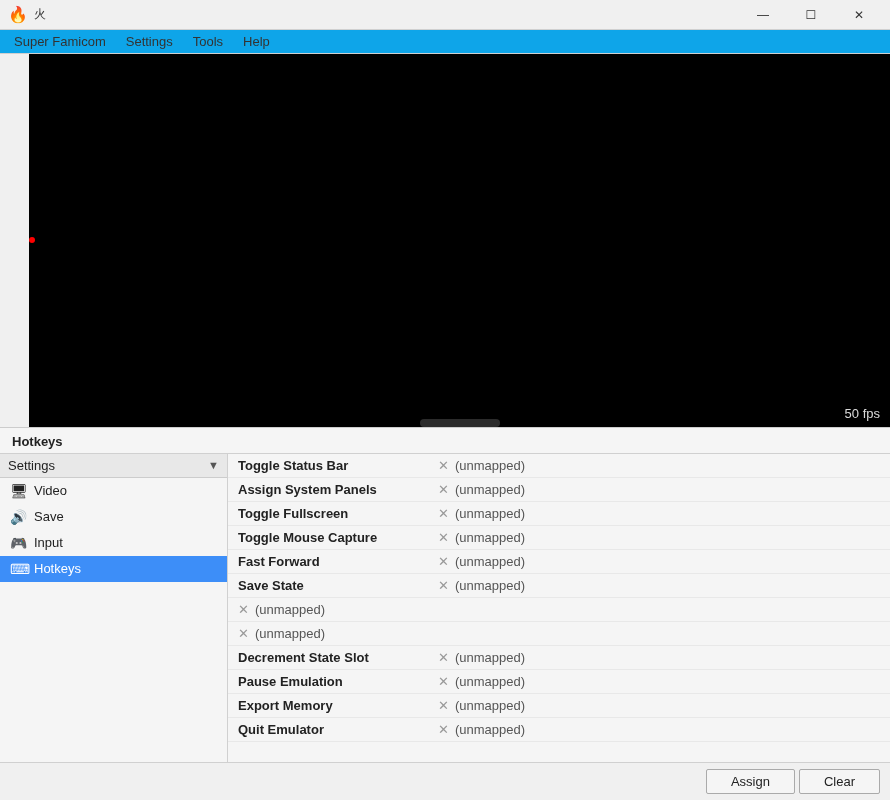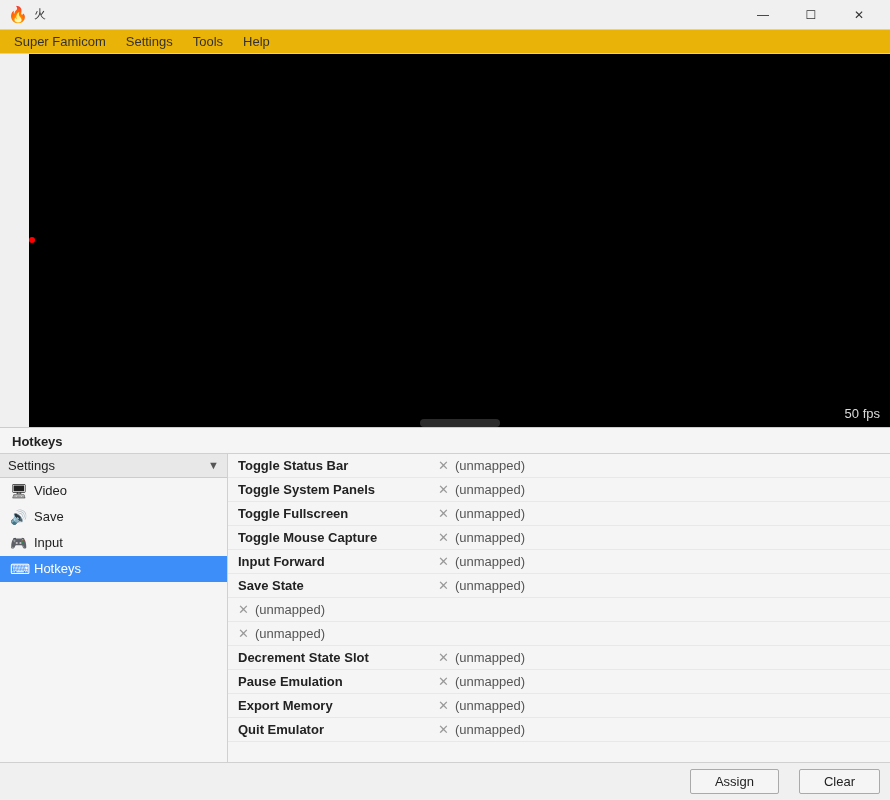--- a/index.html
+++ b/index.html
@@ -53,21 +53,21 @@
       justify-content: center;
       font-size: 12px;
       color: #333;
     }
 
     
     .menubar {
       display: flex;
       align-items: flex-end;
       height: 24px;
-      background: #eab308;
+      background: #0ea5e9;
       padding: 0 4px;
       border-bottom: 1px solid #d0d0d0;
     }
     .menu-item {
       padding: 2px 10px;
       cursor: pointer;
       font-size: 13px;
       color: #333;
       height: 100%;
       display: flex;
@@ -205,21 +205,21 @@
     }
 
     
     .footer-bar {
       display: flex;
       justify-content: flex-end;
       align-items: center;
       padding: 6px 10px;
       border-top: 1px solid #d0d0d0;
       background: #f0f0f0;
-      gap: 20px;
+      gap: 4px;
     }
     .footer-btn {
       padding: 4px 24px;
       font-size: 13px;
       border: 1px solid #aaa;
       background: #f5f5f5;
       cursor: pointer;
       border-radius: 2px;
       color: #222;
       min-width: 80px;
@@ -294,36 +294,36 @@
 
     <div class="hotkeys-list-wrapper">
       <div class="hotkeys-list" id="hotkeys-list">
 
       <div class="hotkey-row">
             <span class="hotkey-name">Toggle Status Bar</span>
             <span class="hotkey-x">✕</span>
             <span class="hotkey-value">(unmapped)</span>
           </div>
           <div class="hotkey-row">
-            <span class="hotkey-name">Toggle System Panels</span>
+            <span class="hotkey-name">Assign System Panels</span>
             <span class="hotkey-x">✕</span>
             <span class="hotkey-value">(unmapped)</span>
           </div>
           <div class="hotkey-row">
             <span class="hotkey-name">Toggle Fullscreen</span>
             <span class="hotkey-x">✕</span>
             <span class="hotkey-value">(unmapped)</span>
           </div>
           <div class="hotkey-row">
             <span class="hotkey-name">Toggle Mouse Capture</span>
             <span class="hotkey-x">✕</span>
             <span class="hotkey-value">(unmapped)</span>
           </div>
           <div class="hotkey-row">
-            <span class="hotkey-name">Input Forward</span>
+            <span class="hotkey-name">Fast Forward</span>
             <span class="hotkey-x">✕</span>
             <span class="hotkey-value">(unmapped)</span>
           </div>
           <div class="hotkey-row">
             <span class="hotkey-name">Save State</span>
             <span class="hotkey-x">✕</span>
             <span class="hotkey-value">(unmapped)</span>
           </div>
           <div class="hotkey-row">
             <span class="hotkey-x">✕</span>

